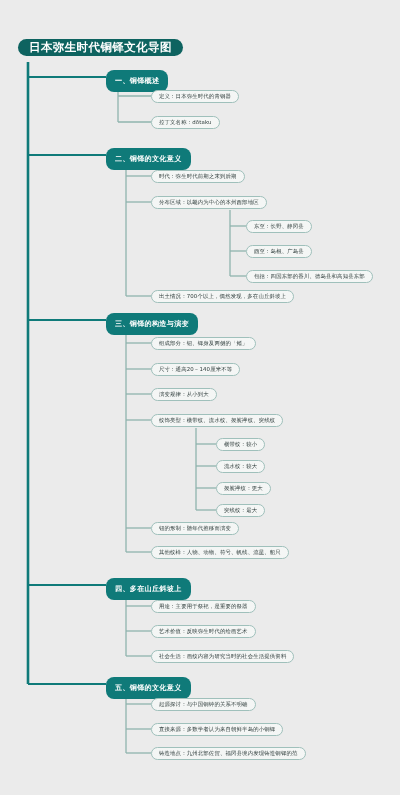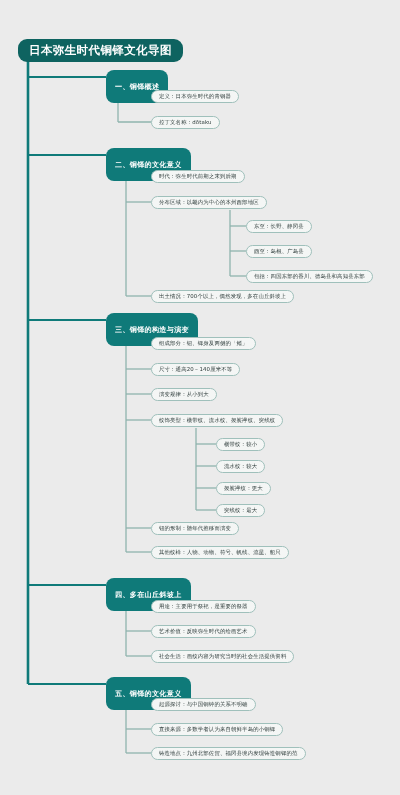--- a/index.html
+++ b/index.html
@@ -22,32 +22,32 @@
   }
 
   
   .n-root{
     background:#0e6360;
     color:#ffffff;
     border-radius:9px;
     font-size:11.5px;
     font-weight:bold;
     padding:0 11px;
-    height:23px;
+    height:17px;
     letter-spacing:.4px;
   }
   
   .n-l1{
     background:#0f7a79;
     color:#ffffff;
     border-radius:8px;
     font-size:7.1px;
     font-weight:bold;
     padding:0 9px;
-    height:33px;
+    height:22px;
     letter-spacing:.3px;
   }
   
   .n-l2{
     background:#f4f6f5;
     color:#2d3b3a;
     border:1px solid #9fc0bb;
     border-radius:8px;
     font-size:5.4px;
     padding:0 7px;

